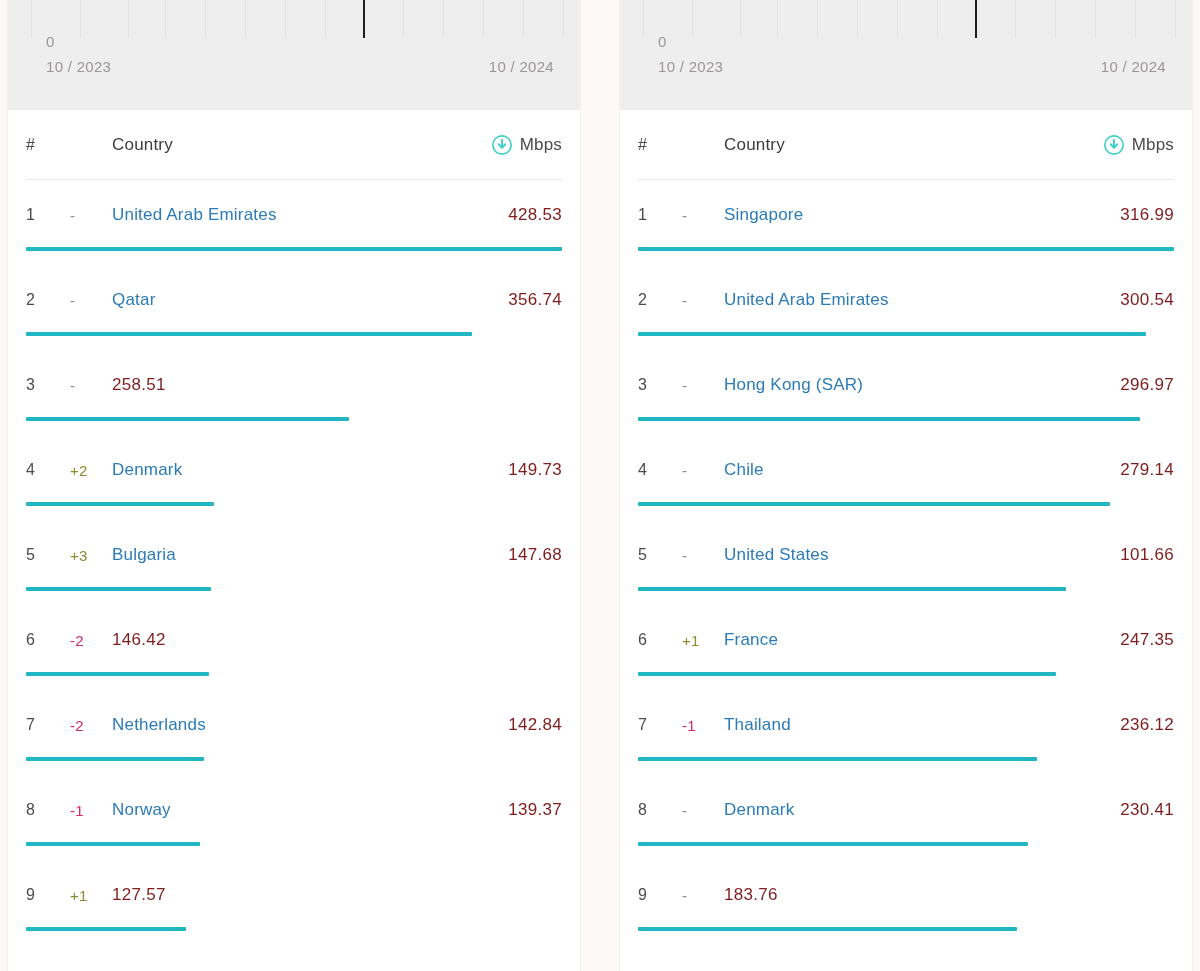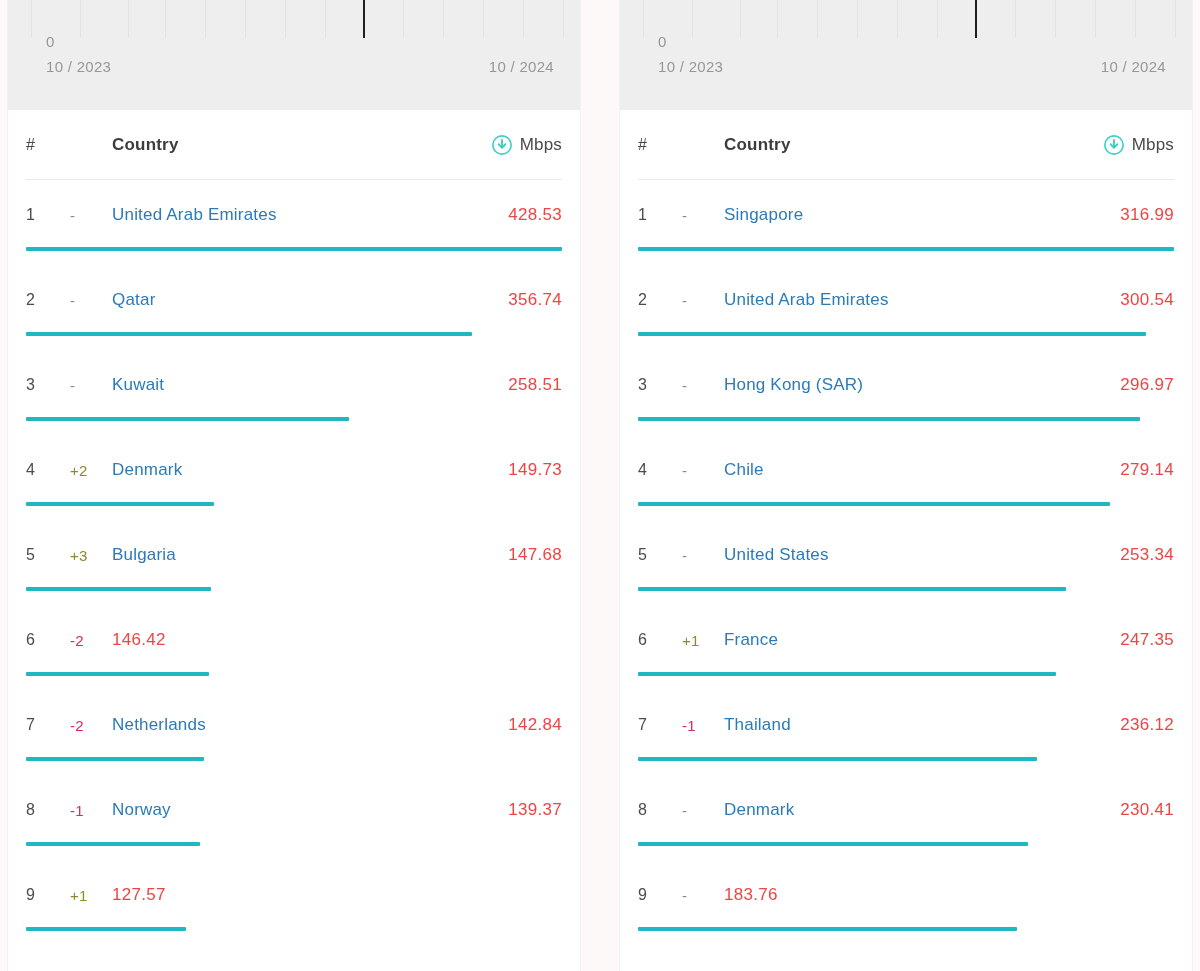--- a/index.html
+++ b/index.html
@@ -105,21 +105,20 @@
     width: 44px;
     font-size: 16px;
     color: #4a4a4a;
   }
   .th-change { width: 42px; }
   .th-country {
     flex: 1 1 auto;
     font-size: 17px;
     color: #3d3d3d;
     letter-spacing: 0.2px;
-    font-weight: bold;
   }
   .th-metric {
     display: flex;
     align-items: center;
     gap: 7px;
     font-size: 17px;
     color: #4a4a4a;
     letter-spacing: 0.2px;
   }
   .dl-icon { display: block; width: 22px; height: 22px; }
@@ -162,21 +161,21 @@
 
   .cell-country {
     flex: 1 1 auto;
     font-size: 17px;
     color: #2b7bb9;
     letter-spacing: 0.2px;
   }
 
   .cell-value {
     font-size: 17px;
-    color: #ef4444;
+    color: #7f1d1d;
     letter-spacing: 0.3px;
     text-align: right;
   }
 
   .bar-track {
     position: absolute;
     left: 2px;
     right: 2px;
     bottom: 18px;
     height: 4px;
@@ -256,21 +255,20 @@
               <div class="cell-value">356.74</div>
             </div>
             <div class="bar-track">
               <div class="bar-fill" style="width: 83.3%; background: rgb(32, 182, 194);"></div>
             </div>
           </div>
           <div class="row">
             <div class="row-line">
               <div class="cell-rank">3</div>
               <div class="cell-change flat">-</div>
-              <div class="cell-country">Kuwait</div>
               <div class="cell-value">258.51</div>
             </div>
             <div class="bar-track">
               <div class="bar-fill" style="width: 60.3%; background: rgb(32, 182, 194);"></div>
             </div>
           </div>
           <div class="row">
             <div class="row-line">
               <div class="cell-rank">4</div>
               <div class="cell-change up">+2</div>
@@ -425,21 +423,21 @@
             </div>
             <div class="bar-track">
               <div class="bar-fill" style="width: 88.1%; background: rgb(32, 182, 194);"></div>
             </div>
           </div>
           <div class="row">
             <div class="row-line">
               <div class="cell-rank">5</div>
               <div class="cell-change flat">-</div>
               <div class="cell-country">United States</div>
-              <div class="cell-value">253.34</div>
+              <div class="cell-value">101.66</div>
             </div>
             <div class="bar-track">
               <div class="bar-fill" style="width: 79.9%; background: rgb(32, 182, 194);"></div>
             </div>
           </div>
           <div class="row">
             <div class="row-line">
               <div class="cell-rank">6</div>
               <div class="cell-change up">+1</div>
               <div class="cell-country">France</div>

